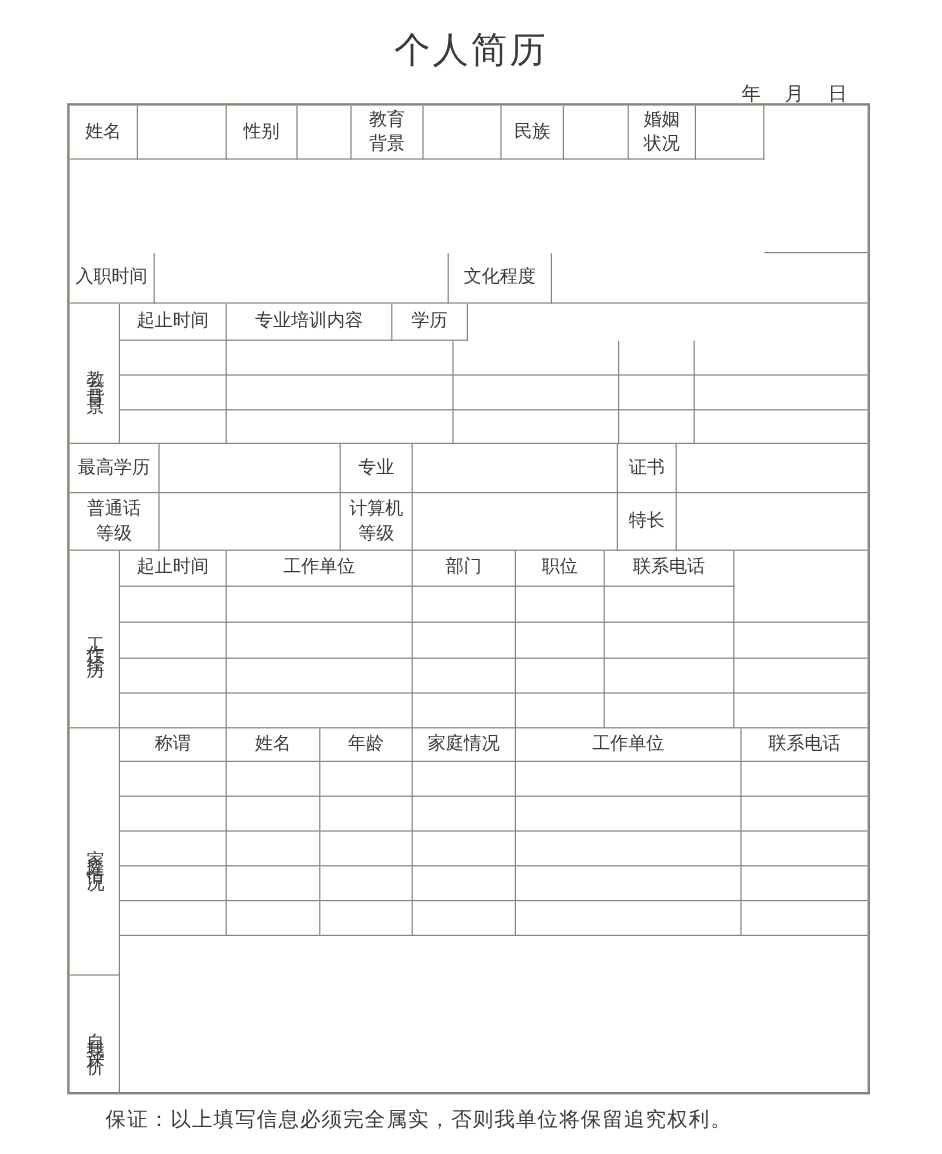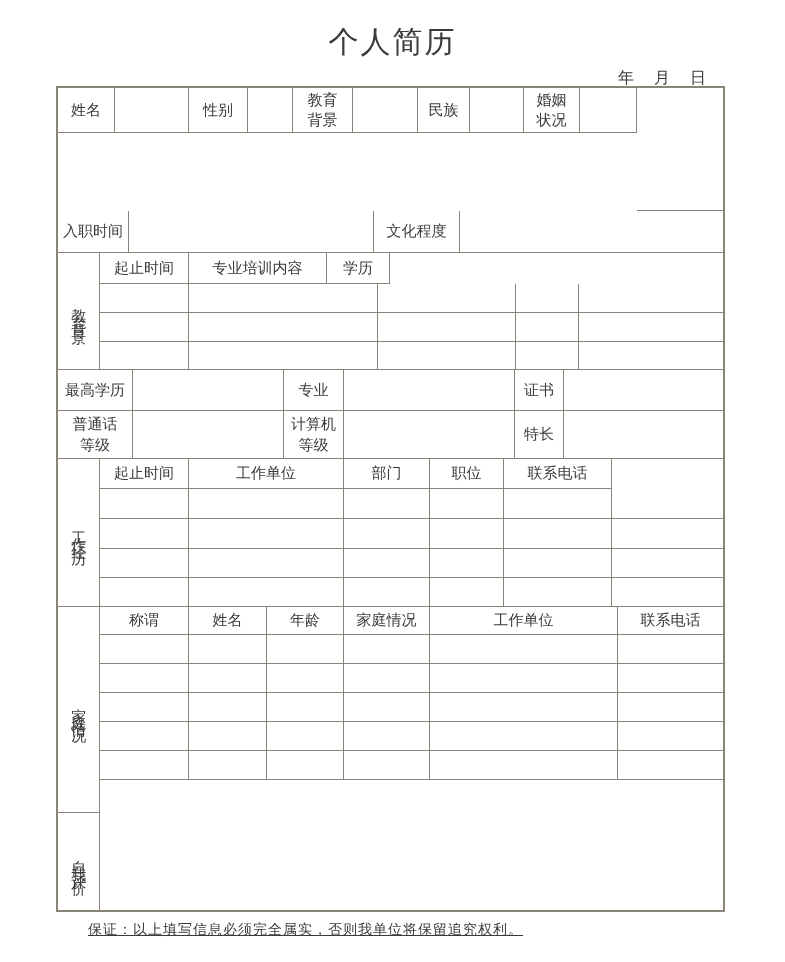--- a/index.html
+++ b/index.html
@@ -31,21 +31,21 @@
   }
   .noR{ border-right:none; }
   .noB{ border-bottom:none; }
   .vlabel{
     writing-mode:vertical-lr; text-orientation:upright; letter-spacing:7px;
     font-size:15px;
   }
   .w2{ display:inline-block; width:2.15em; }
   .w3{ display:inline-block; width:3.25em; }
   .footer{
-    position:absolute; top:921px; left:88px; font-size:14px; letter-spacing:1px;text-decoration:underline;
+    position:absolute; top:921px; left:88px; font-size:17px; letter-spacing:1px;
   }
 </style>
 </head>
 <body>
 
 <div class="sheet">
 
   <h1 class="title">个人简历</h1>
   <div class="dateline">年　 月　 日</div>
 

